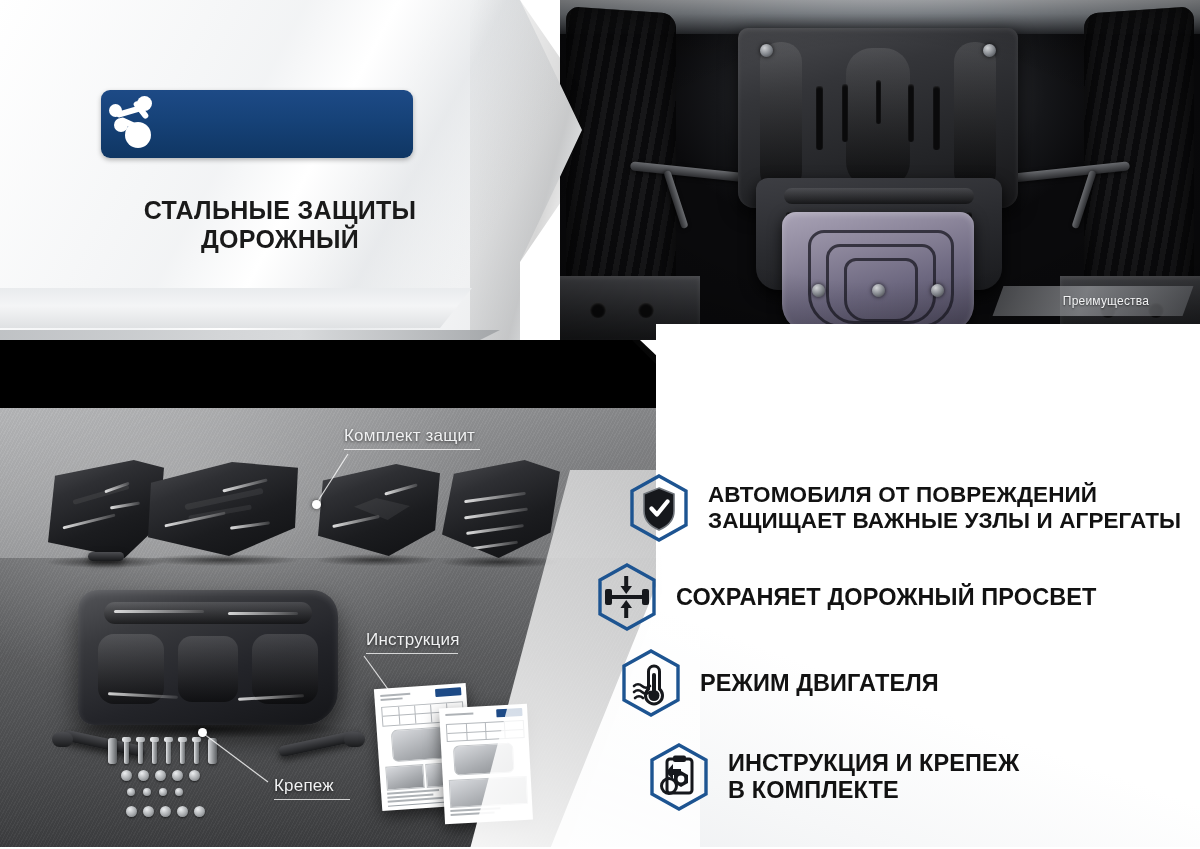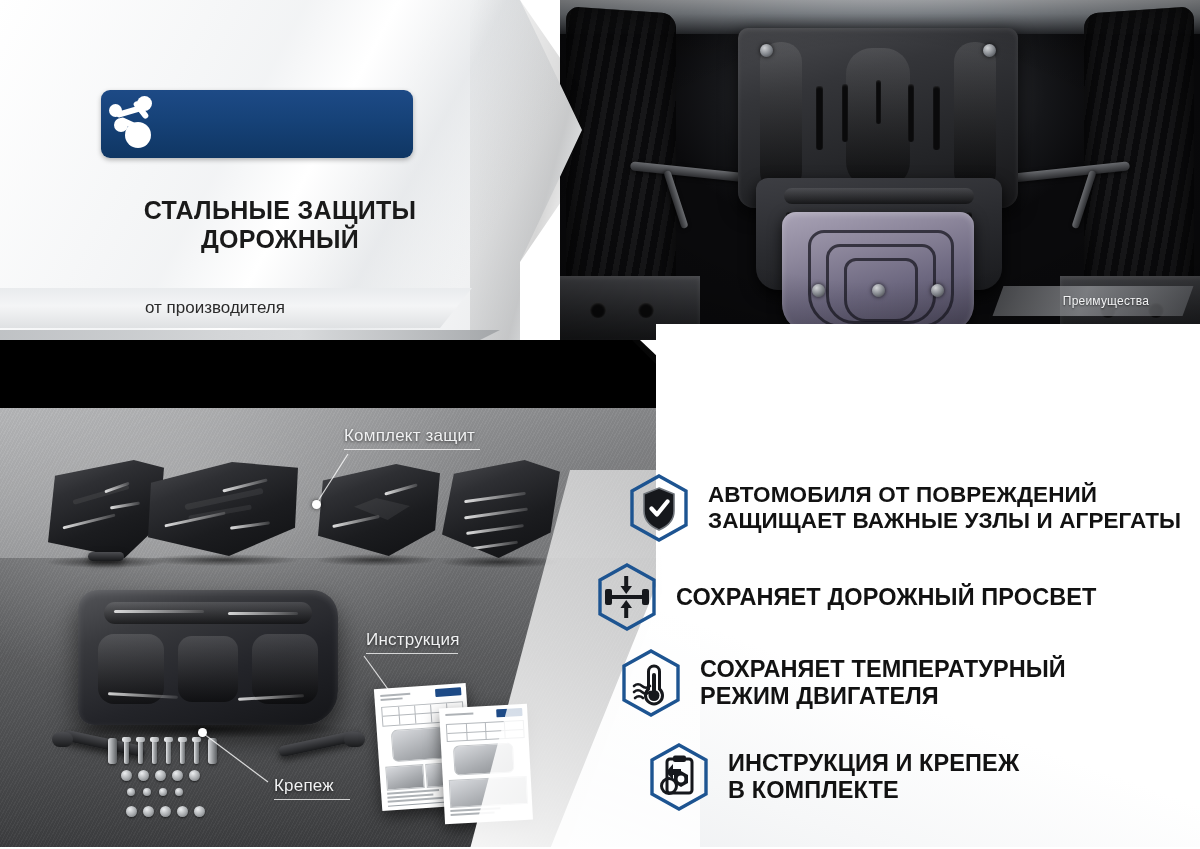--- a/index.html
+++ b/index.html
@@ -436,21 +436,20 @@
       <div class="m-bar" style="left:12px;top:26px;width:18px;height:6px;transform:rotate(24deg);"></div>
     </div>
   </div>
 
   <div class="head-title">
     <div>СТАЛЬНЫЕ ЗАЩИТЫ</div>
     <div>ДОРОЖНЫЙ</div>
   </div>
 
   <div class="subtitle-bar"></div>
-  <div class="subtitle-text">от производителя</div>
   <div class="header-underline"></div>
 
   <div class="black-band-2"></div>
   <div class="black-band"></div>
 
   <div class="photo-products">
     <div class="pp-floor"></div>
     <div class="pp-brush"></div>
     <div class="pp-glow"></div>
 
@@ -636,21 +635,20 @@
         <polygon points="31,3 58,18 58,52 31,67 4,52 4,18" fill="none" stroke="#1d5491" stroke-width="3.4"></polygon>
         <path d="M34 18 a5.5 5.5 0 0 1 5.5 5.5 L39.5 41 a8.5 8.5 0 1 1 -11 0 L28.5 23.5 A5.5 5.5 0 0 1 34 18 Z" fill="none" stroke="#16181c" stroke-width="3"></path>
         <rect x="32" y="25" width="4" height="21" rx="2" fill="#16181c"></rect>
         <circle cx="34" cy="47.5" r="5.5" fill="#16181c"></circle>
         <path d="M14 38 q4 -3.5 8 0 t8 0" fill="none" stroke="#16181c" stroke-width="2.6" stroke-linecap="round"></path>
         <path d="M14 44 q4 -3.5 8 0 t8 0" fill="none" stroke="#16181c" stroke-width="2.6" stroke-linecap="round"></path>
         <path d="M15 50 q4 -3.5 8 0" fill="none" stroke="#16181c" stroke-width="2.6" stroke-linecap="round"></path>
       </svg>
     </div>
     <div class="feature-text">
-      <div>СОХРАНЯЕТ ТЕМПЕРАТУРНЫЙ</div>
       <div>РЕЖИМ ДВИГАТЕЛЯ</div>
     </div>
   </div>
 
   <div class="feature" style="left:648px;top:742px;">
     <div class="hexicon">
       <svg class="hexbg" viewBox="0 0 62 70">
         <polygon points="31,3 58,18 58,52 31,67 4,52 4,18" fill="none" stroke="#1d5491" stroke-width="3.4"></polygon>
         <rect x="19" y="17" width="25" height="34" rx="3" fill="none" stroke="#16181c" stroke-width="3"></rect>
         <rect x="25" y="13.5" width="13" height="6.5" rx="2" fill="#16181c"></rect>

